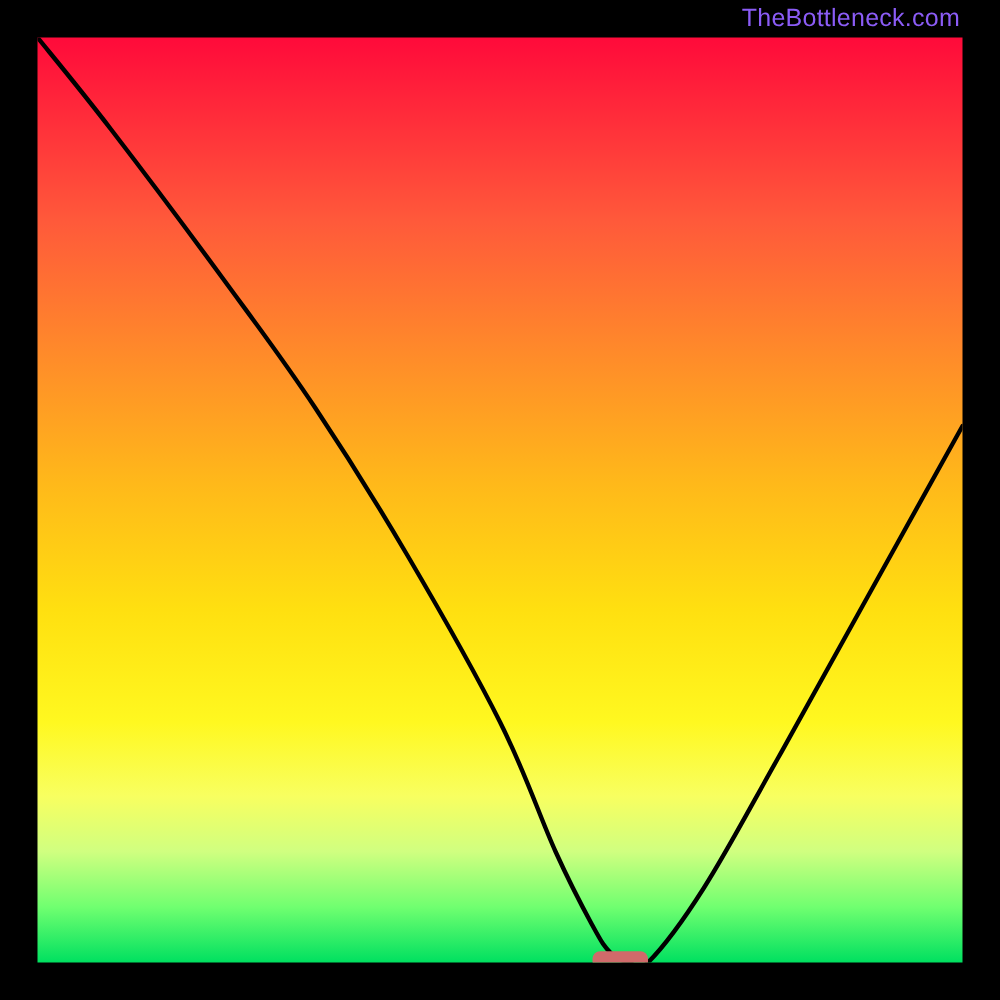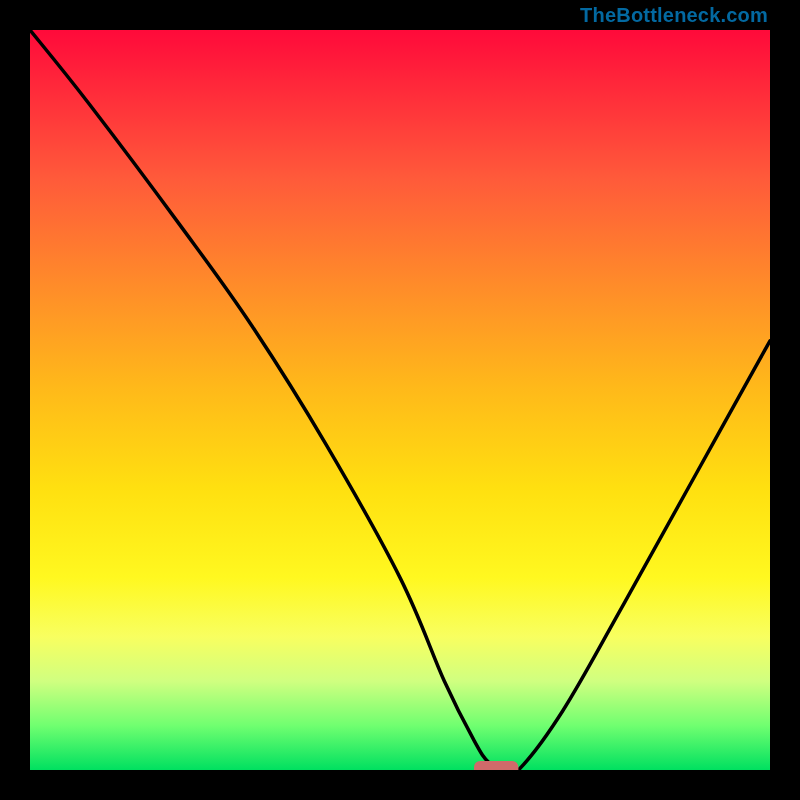--- a/index.html
+++ b/index.html
@@ -43,23 +43,23 @@
     position: absolute;
     left: 0;
     top: 0;
     width: 740px;
     height: 740px;
   }
   .watermark {
     position: absolute;
     top: 4px;
     right: 32px;
-    color: #0369a1;
+    color: #8b5cf6;
     font-size: 20px;
-    font-weight: 700;
+    font-weight: 400;
     letter-spacing: 0.2px;
   }
 </style>
 </head>
 <body>
 
 <div class="frame">
 
   <div class="watermark">TheBottleneck.com</div>
 

